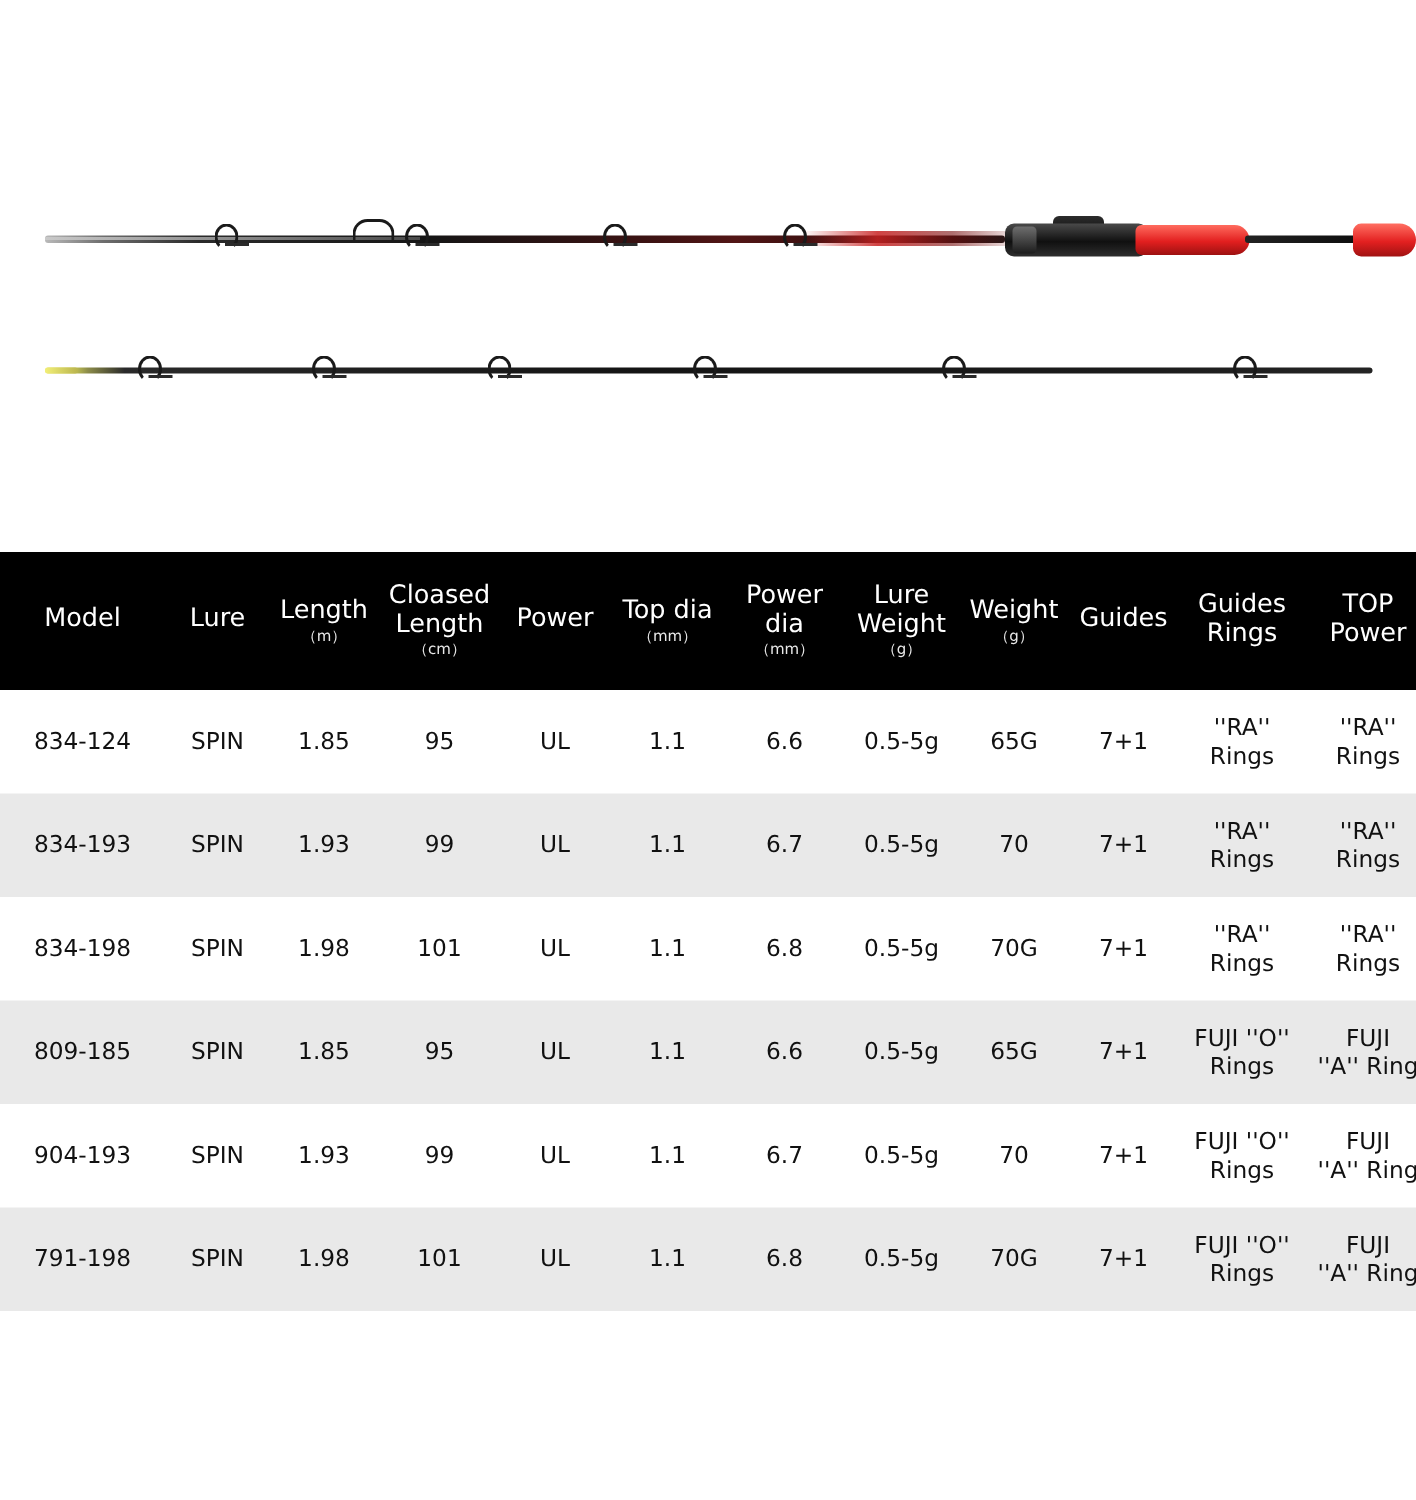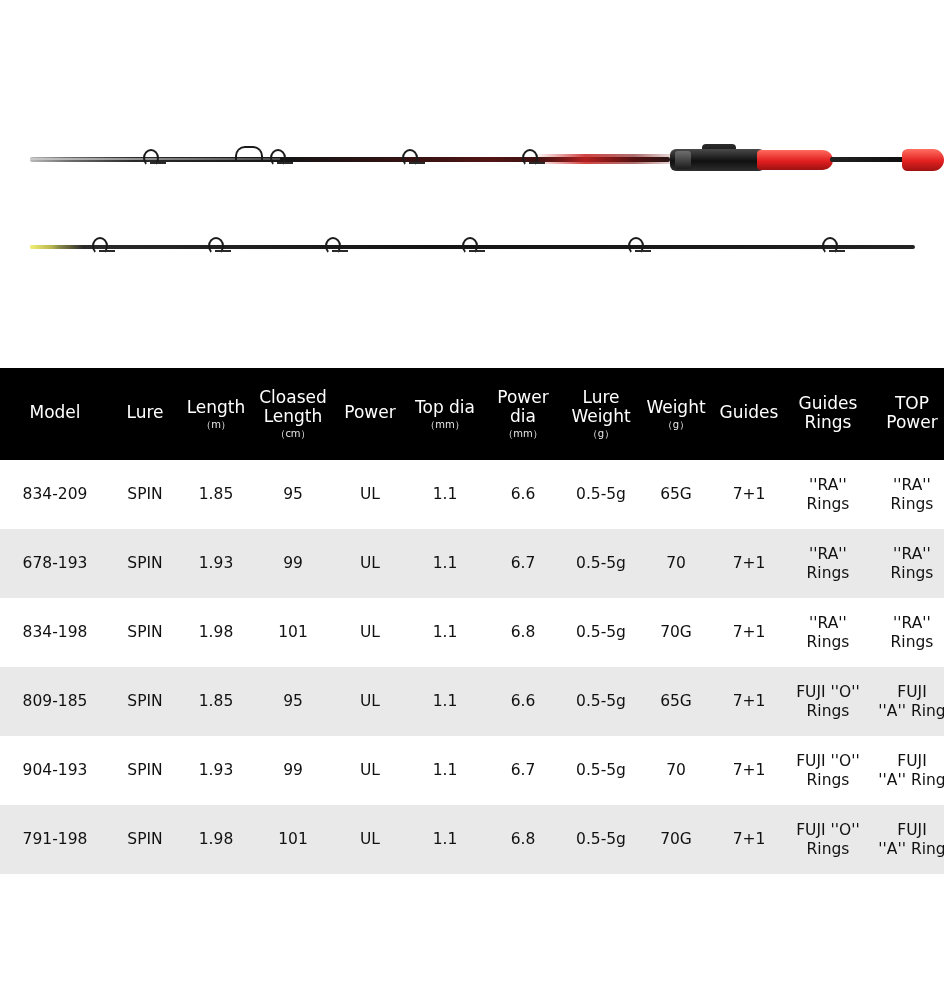--- a/index.html
+++ b/index.html
@@ -350,37 +350,37 @@
         </th>
         <th>
           <span class="two-line">TOP
 Power</span>
           <span class="unit"></span>
         </th>
       </tr>
     </thead>
     <tbody>
       <tr class="odd">
-        <td>834-209</td>
+        <td>834-124</td>
         <td>SPIN</td>
         <td>1.85</td>
         <td>95</td>
         <td>UL</td>
         <td>1.1</td>
         <td>6.6</td>
         <td>0.5-5g</td>
         <td>65G</td>
         <td>7+1</td>
         <td class="two-line">''RA''
 Rings</td>
         <td class="two-line">''RA''
 Rings</td>
       </tr>
       <tr class="even">
-        <td>678-193</td>
+        <td>834-193</td>
         <td>SPIN</td>
         <td>1.93</td>
         <td>99</td>
         <td>UL</td>
         <td>1.1</td>
         <td>6.7</td>
         <td>0.5-5g</td>
         <td>70</td>
         <td>7+1</td>
         <td class="two-line">''RA''

